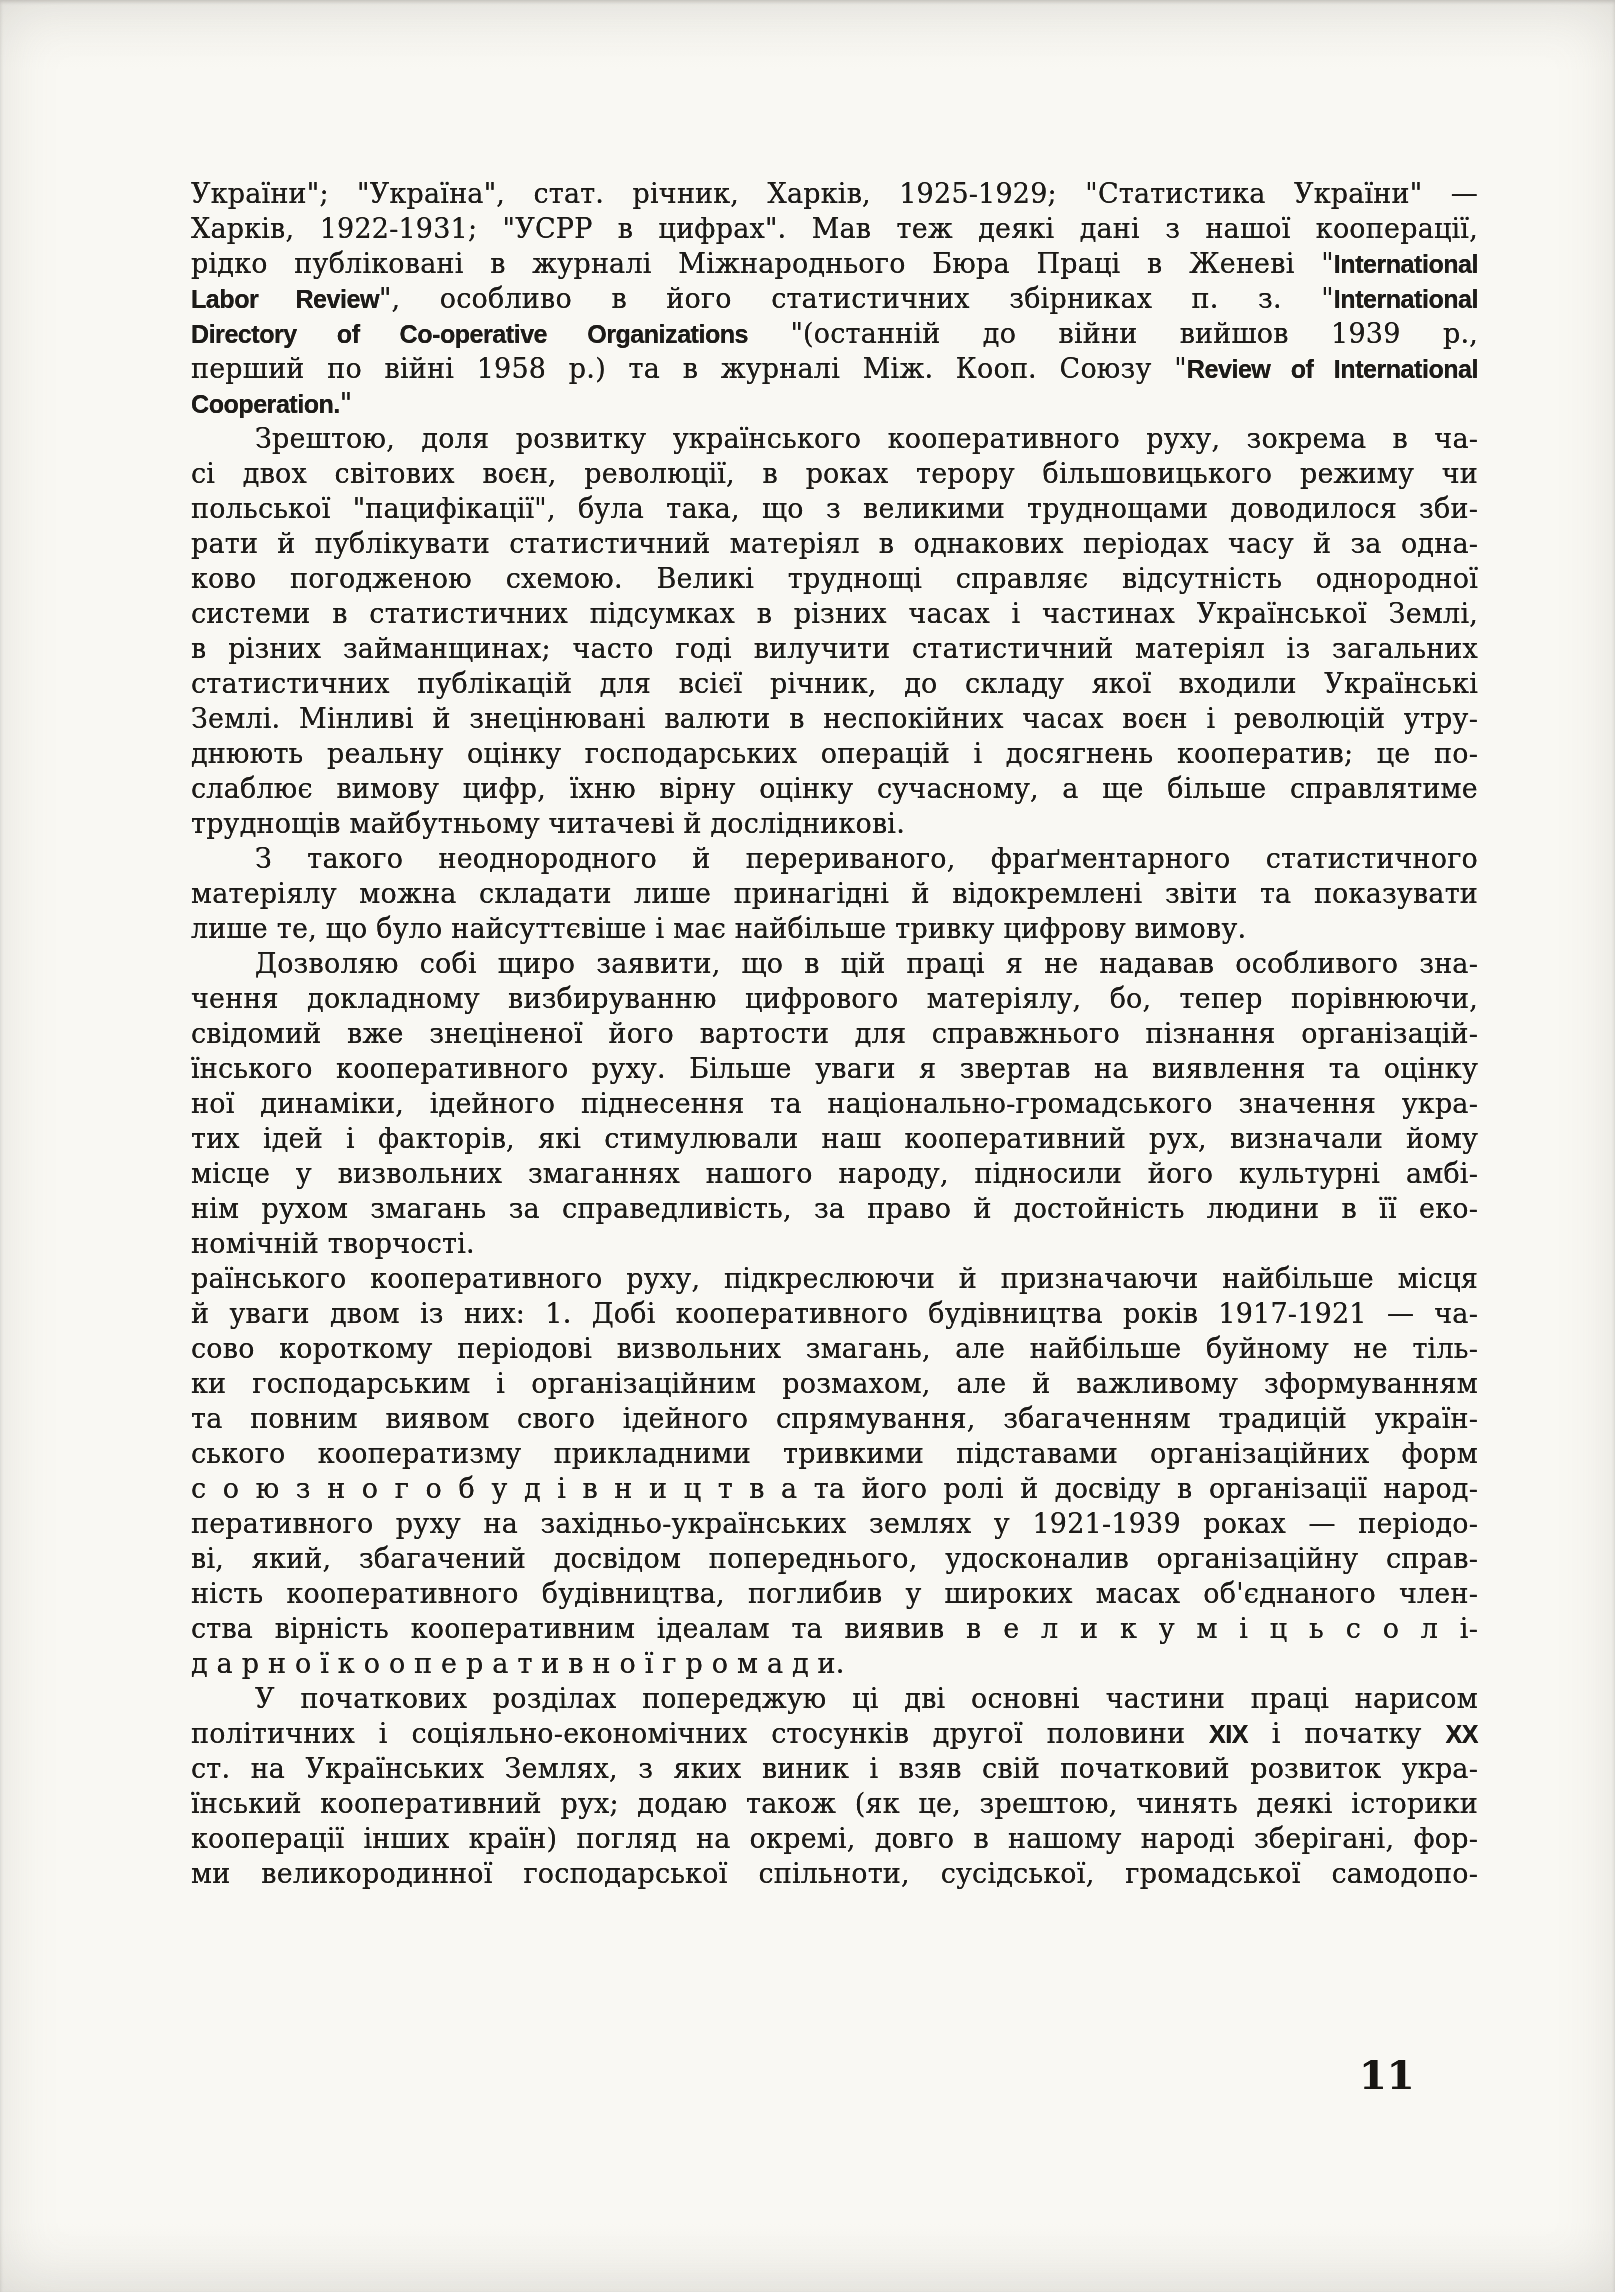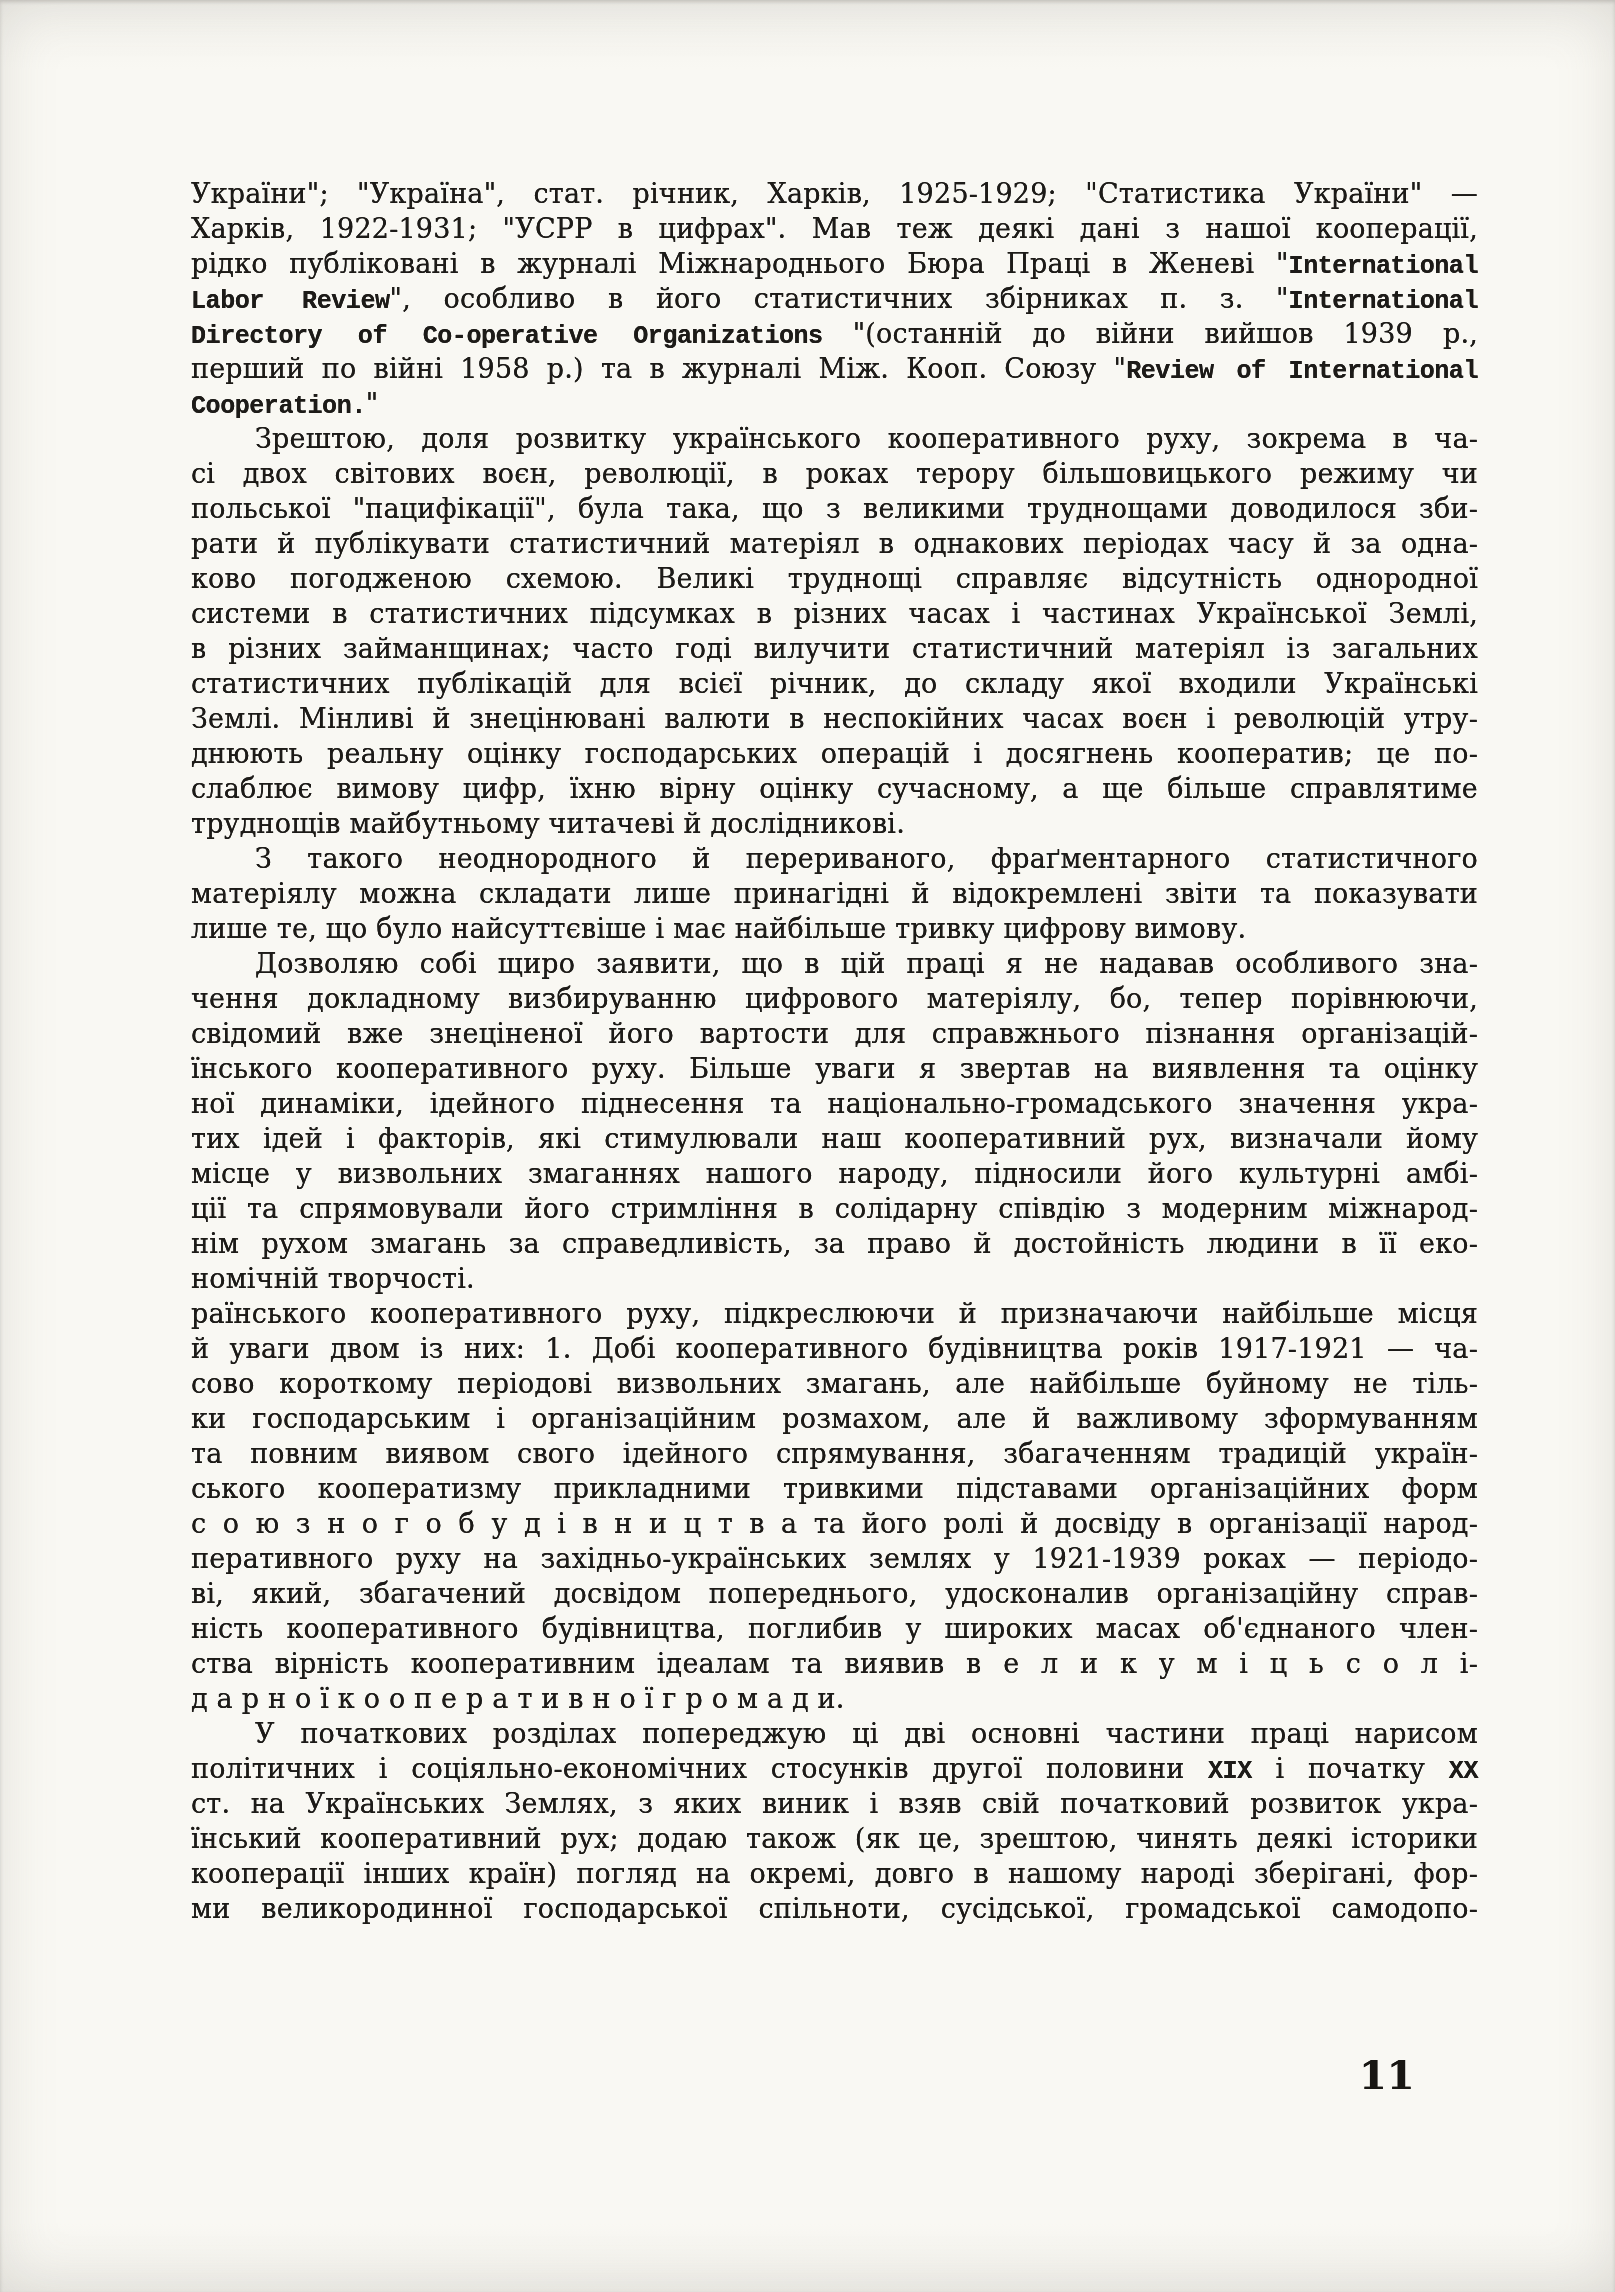--- a/index.html
+++ b/index.html
@@ -25,21 +25,21 @@
     height: 35px;
     text-align: justify;
     text-align-last: justify;
     white-space: normal;
     text-shadow: 0 0 0.6px #1d1b18;
     letter-spacing: 0.2px;
   }
   .line.indent { text-indent: 64px; }
   .line.flush { text-align-last: left; }
   .latin {
-    font-family: Liberation Mono, monospace;
+    font-family: Liberation Sans, sans-serif;
     font-weight: bold;
     font-size: 0.93em;
     letter-spacing: -0.5px;
   }
   .page-number {
     position: absolute;
     left: 1359px; top: 2051px;
     font-size: 40px;
     font-weight: bold;
     color: #181613;
@@ -74,21 +74,20 @@
       <div class="line indent">З такого неоднородного й перериваного, фраґментарного статистичного</div>
       <div class="line">матеріялу можна складати лише принагідні й відокремлені звіти та показувати</div>
       <div class="line flush">лише те, що було найсуттєвіше і має найбільше тривку цифрову вимову.</div>
       <div class="line indent">Дозволяю собі щиро заявити, що в цій праці я не надавав особливого зна-</div>
       <div class="line">чення докладному визбируванню цифрового матеріялу, бо, тепер порівнюючи,</div>
       <div class="line">свідомий вже знеціненої його вартости для справжнього пізнання організацій-</div>
       <div class="line">їнського кооперативного руху. Більше уваги я звертав на виявлення та оцінку</div>
       <div class="line">ної динаміки, ідейного піднесення та національно-громадського значення укра-</div>
       <div class="line">тих ідей і факторів, які стимулювали наш кооперативний рух, визначали йому</div>
       <div class="line">місце у визвольних змаганнях нашого народу, підносили його культурні амбі-</div>
-      <div class="line">ції та спрямовували його стримління в солідарну співдію з модерним міжнарод-</div>
       <div class="line">нім рухом змагань за справедливість, за право й достойність людини в її еко-</div>
       <div class="line flush">номічній творчості.</div>
       <div class="line">раїнського кооперативного руху, підкреслюючи й призначаючи найбільше місця</div>
       <div class="line">й уваги двом із них: 1. Добі кооперативного будівництва років 1917-1921 — ча-</div>
       <div class="line">сово короткому періодові визвольних змагань, але найбільше буйному не тіль-</div>
       <div class="line">ки господарським і організаційним розмахом, але й важливому зформуванням</div>
       <div class="line">та повним виявом свого ідейного спрямування, збагаченням традицій україн-</div>
       <div class="line">ського кооператизму прикладними тривкими підставами організаційних форм</div>
       <div class="line">с о ю з н о г о б у д і в н и ц т в а та його ролі й досвіду в організації народ-</div>
       <div class="line">перативного руху на західньо-українських землях у 1921-1939 роках — періодо-</div>

